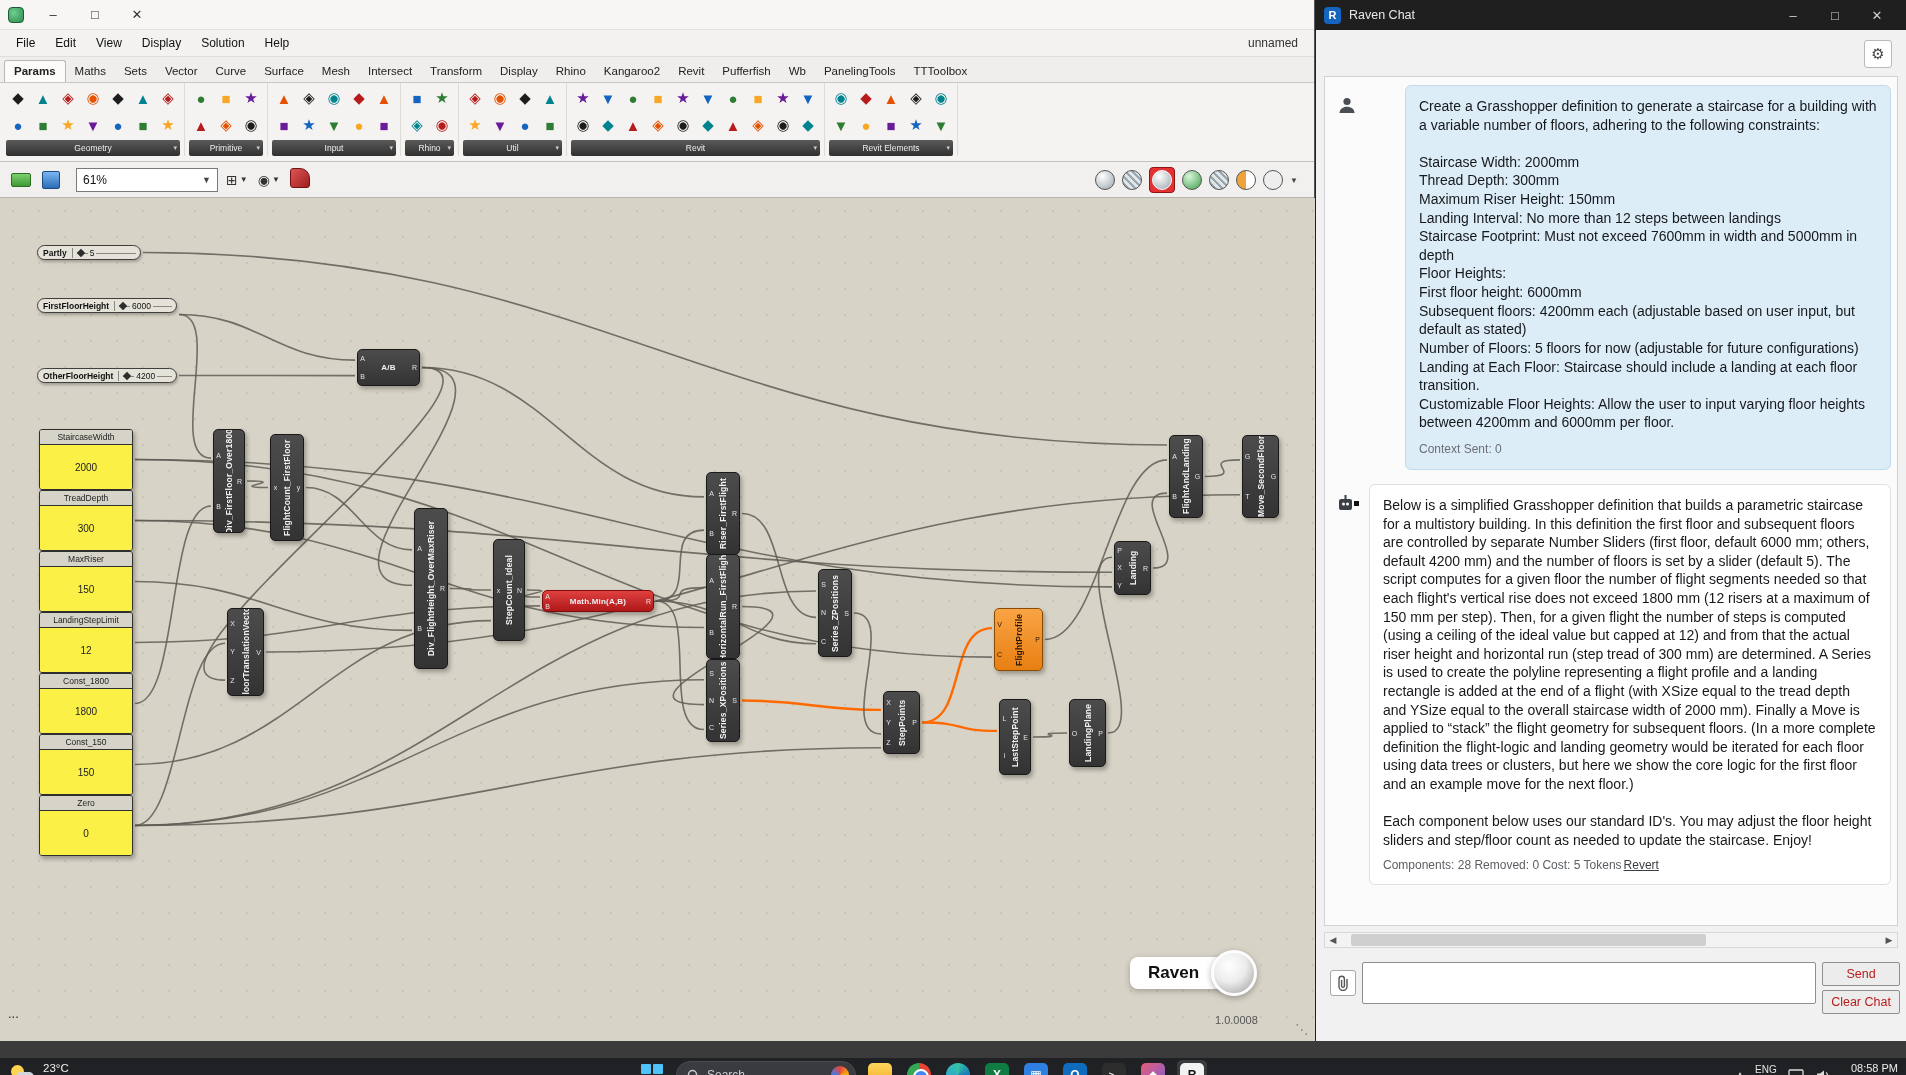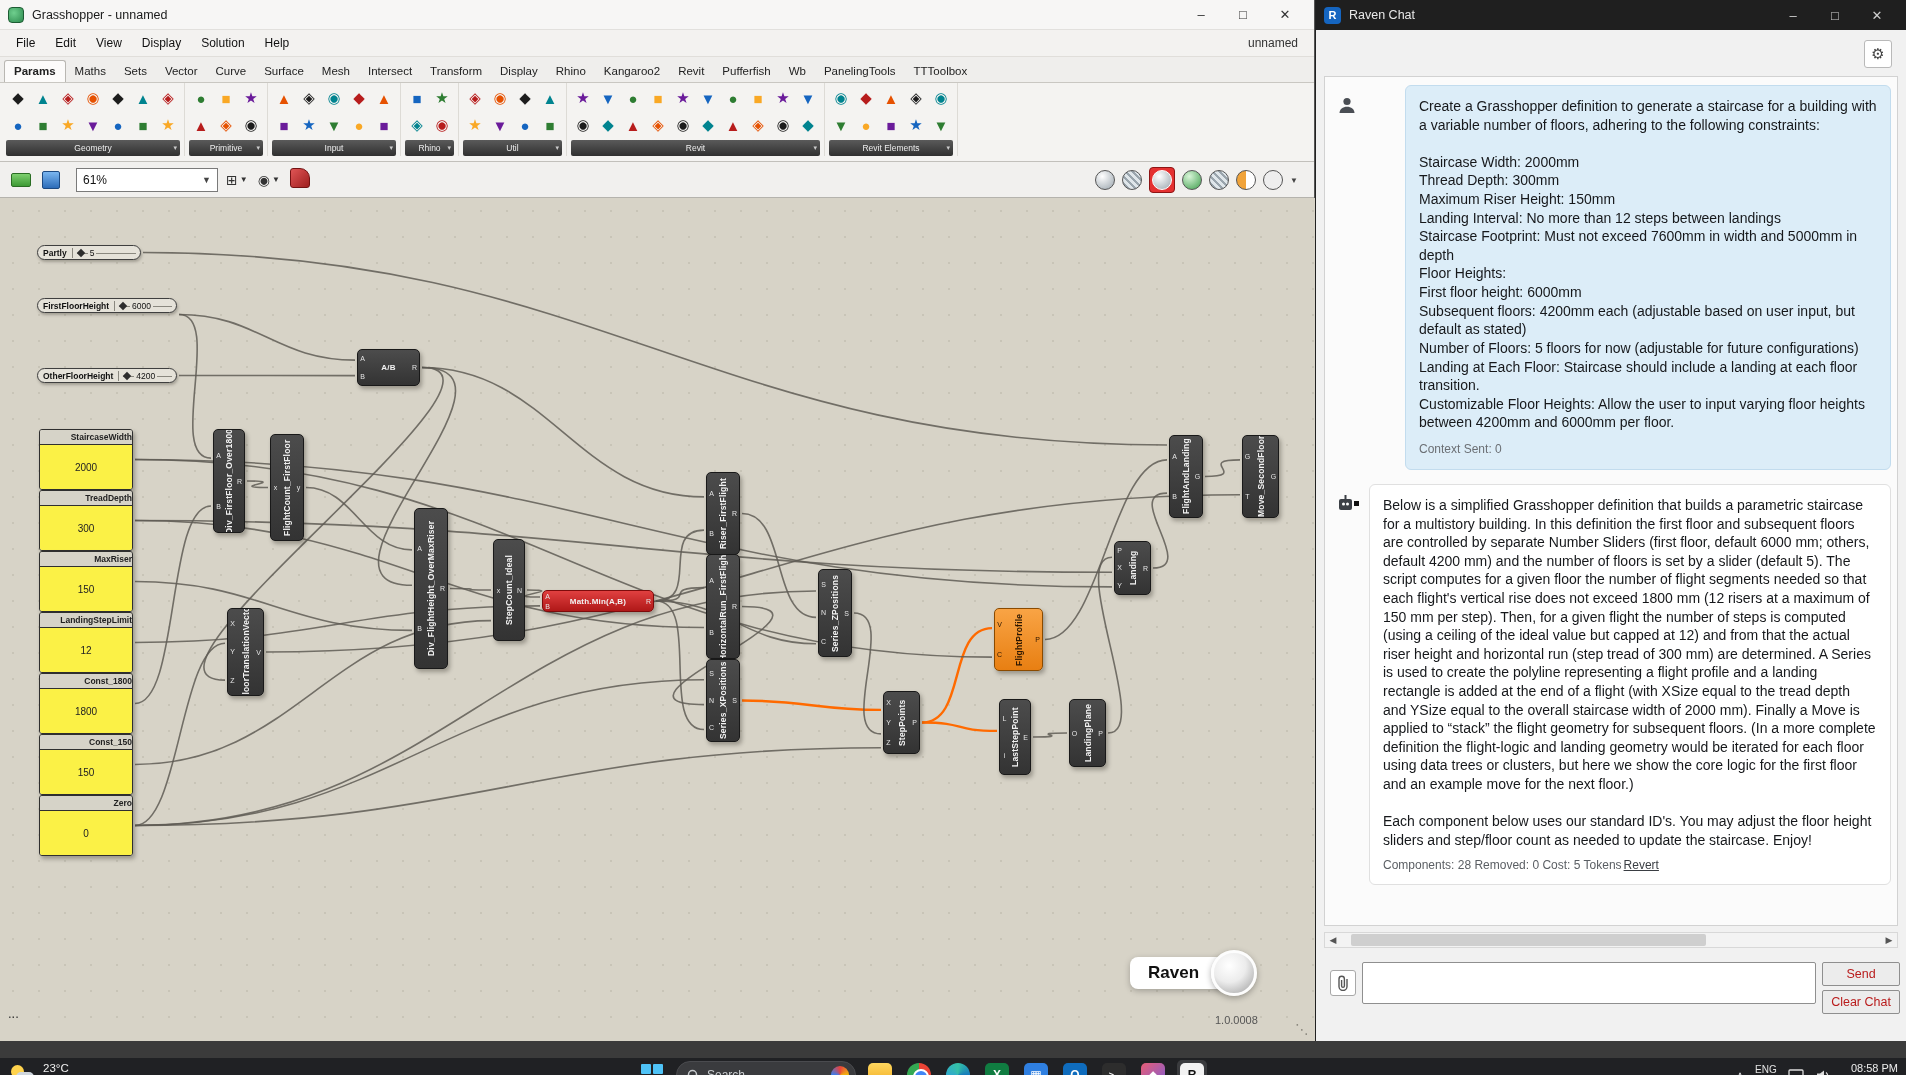--- a/index.html
+++ b/index.html
@@ -85,22 +85,22 @@
   .gh-slider .sl-name { font-weight:bold; padding:0 5px; border-right:1px solid #8a887f;
     white-space:nowrap; font-size:8.5px; }
   .gh-slider .sl-track { flex:1; display:flex; align-items:center; padding:0 5px; position:relative; }
   .gh-slider .sl-line { position:absolute; left:4px; right:4px; top:50%; height:1px; background:#8a887f; }
   .gh-slider .knob { width:6px; height:6px; background:#2d2d2d; transform:rotate(45deg);
     margin-right:4px; position:relative; z-index:1;}
   .gh-slider .sl-val { font-size:8.5px; position:relative; z-index:1; background:#e5e2d9; padding:0 2px;}
   .gh-panel { position:absolute; z-index:2; display:flex; flex-direction:column;
     border:1.5px solid #2f2f2f; border-radius:3px; overflow:hidden;
     box-shadow:2px 3px 4px rgba(40,38,30,.35); }
-  .gh-panel .p-head { background:#d6d3c8; font-size:8.5px; font-weight:bold; color:#222;
-    text-align:right; padding:2px 0; border-bottom:1px solid #2f2f2f; }
+  .gh-panel .p-head { background:#d6d3c8; font-size:8.5px; font-weight:normal; color:#222;
+    text-align:center; padding:2px 0; border-bottom:1px solid #2f2f2f; }
   .gh-panel .p-body { flex:1; background:#fbf146; display:flex; align-items:center;
     justify-content:center; font-size:10px; color:#222; }
   #raven-logo { position:absolute; z-index:3; left:1130px; top:752px; display:flex; align-items:center; }
   #raven-logo .pill { background:#fff; border-radius:8px; padding:6px 26px 6px 18px;
     font-size:17px; font-weight:bold; color:#111; box-shadow:0 2px 6px rgba(0,0,0,.25); }
   #raven-logo .orb { width:46px; height:46px; border-radius:50%; margin-left:-14px;
     background:radial-gradient(circle at 38% 32%, #ffffff 0%, #ececec 45%, #9c9c9c 100%);
     border:3px solid #fdfdfd; box-shadow:0 2px 6px rgba(0,0,0,.3); }
   #gh-version { position:absolute; z-index:3; left:1215px; top:816px; font-size:11px; color:#555; }
   #gh-dots { position:absolute; z-index:3; left:8px; top:808px; font-size:13px; color:#333; }
@@ -192,21 +192,20 @@
     color:#ececec; font-size:11px; }
 </style>
 </head>
 <body>
 
 <div id="desktop">
 
   <div id="gh-window">
     <div class="gh-titlebar">
       <div class="gh-appicon"></div>
-      <div class="gh-title">Grasshopper - unnamed</div>
       <div class="winbtns">
         <div class="winbtn">–</div>
         <div class="winbtn">□</div>
         <div class="winbtn">✕</div>
       </div>
     </div>
     <div class="gh-menubar">
       <div id="gh-menu">
           <span class="gh-menu-item">File</span>
           <span class="gh-menu-item">Edit</span>

